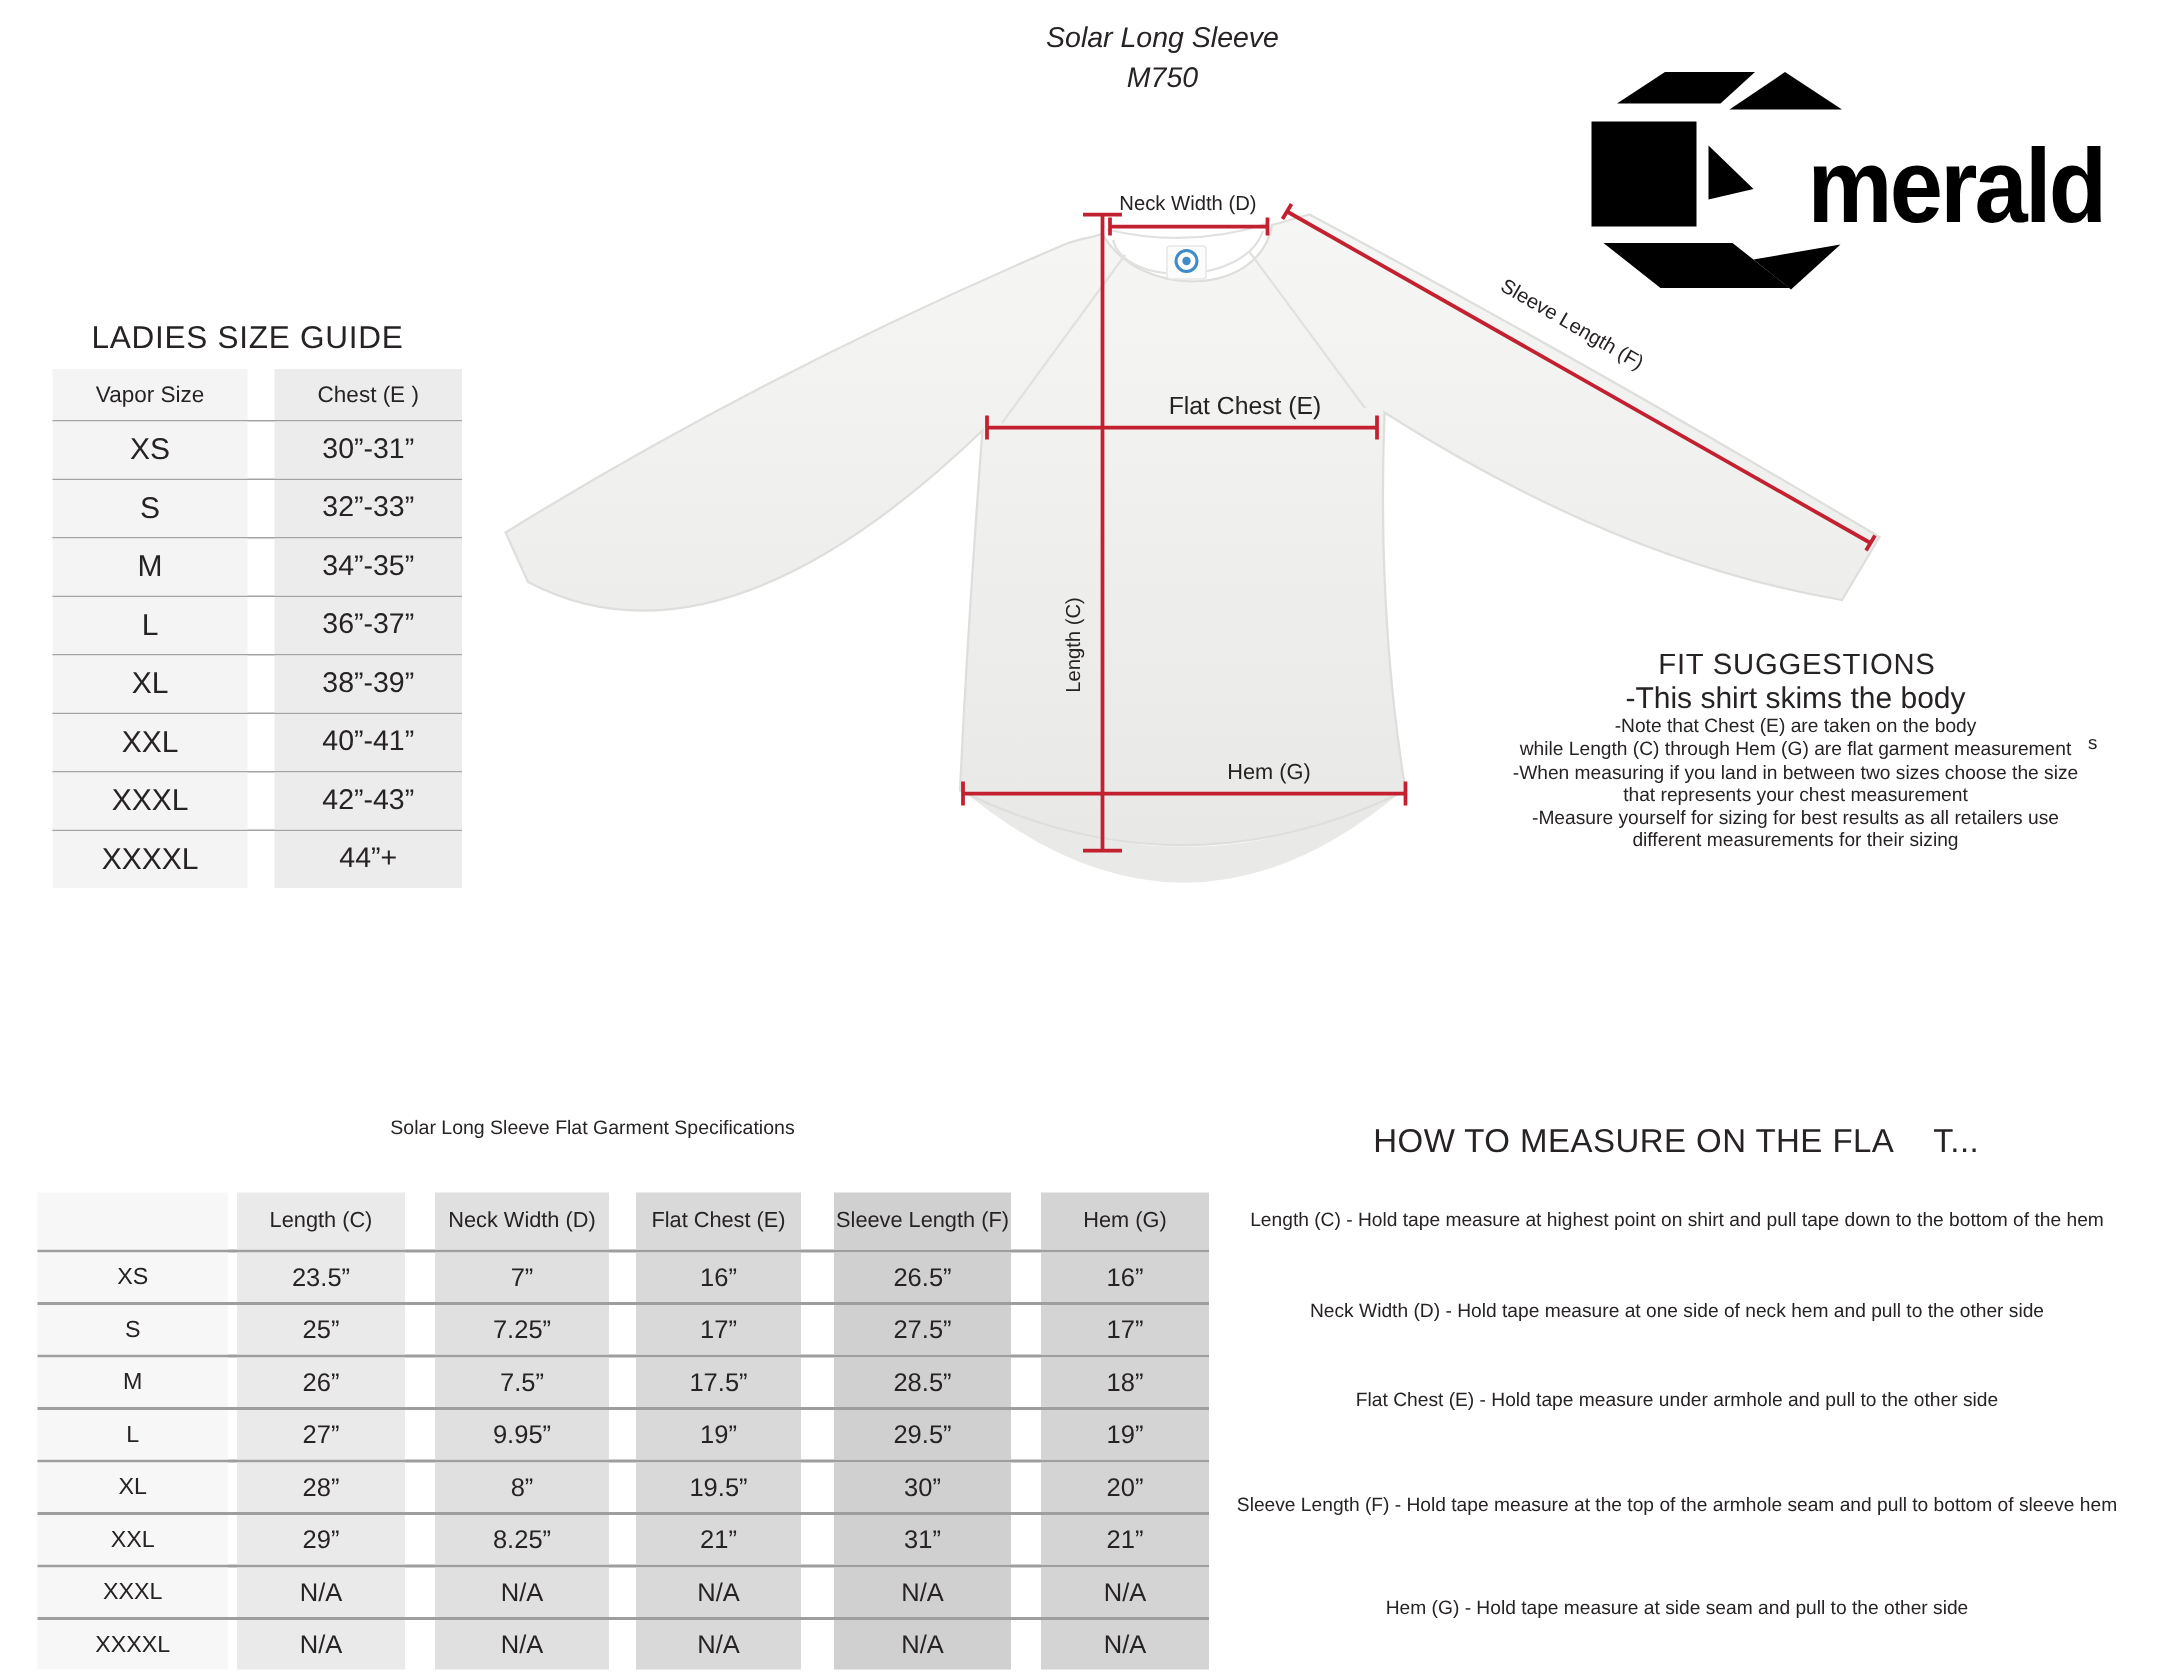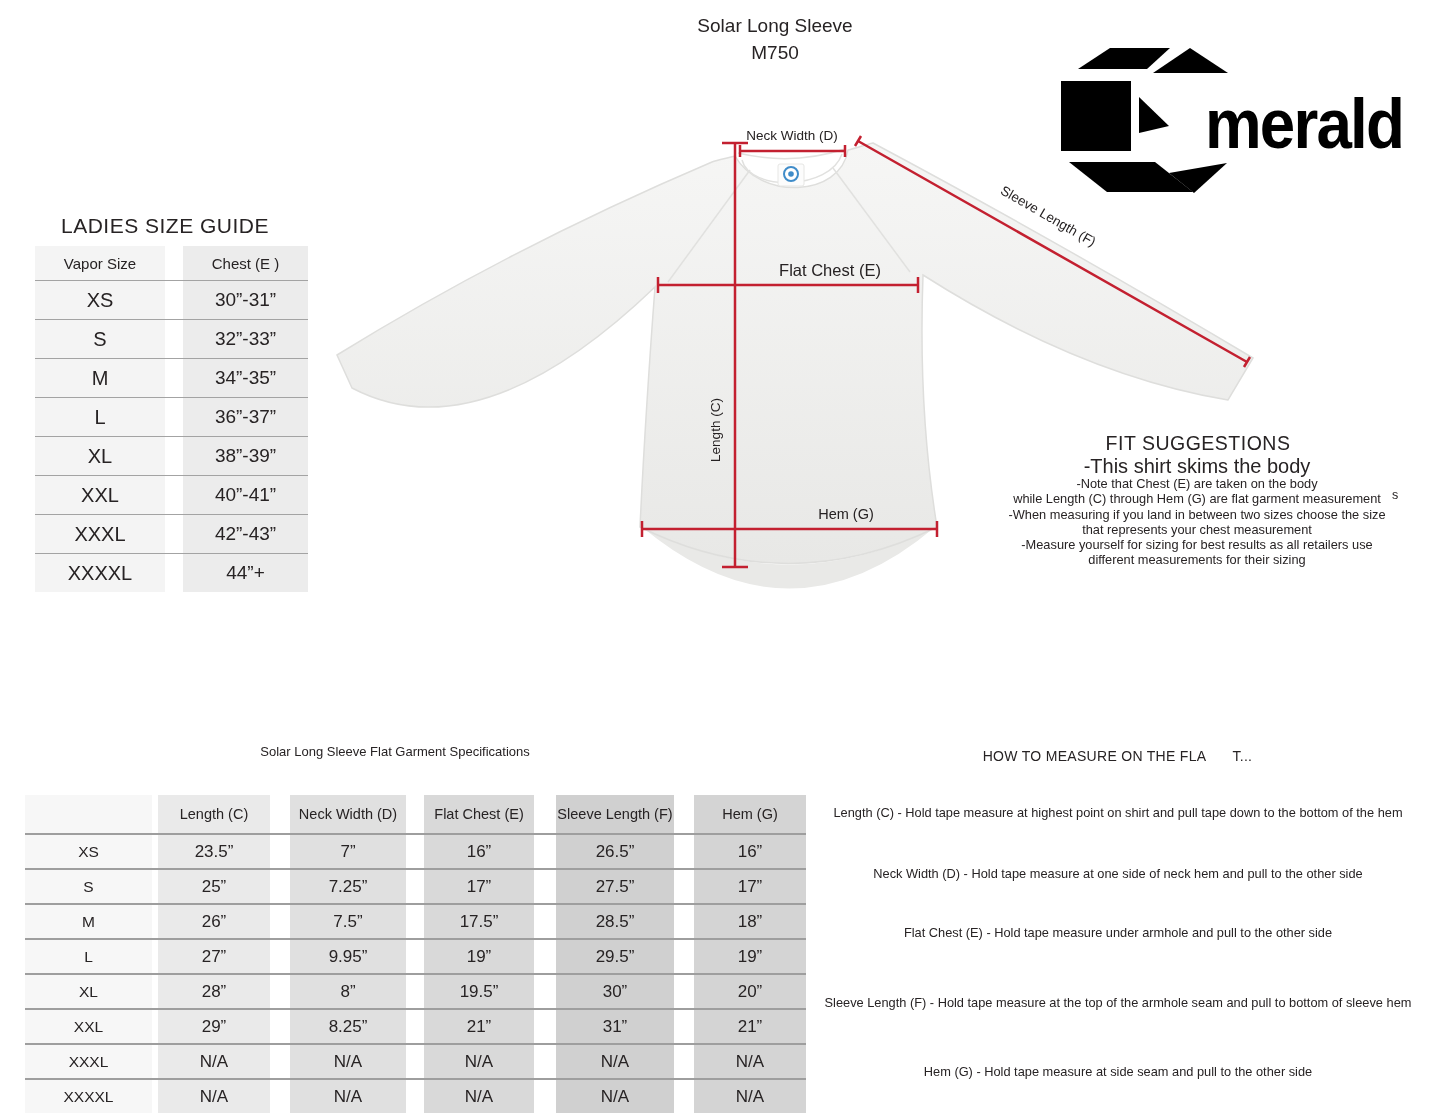--- a/index.html
+++ b/index.html
@@ -1,20 +1,20 @@
 <!DOCTYPE html>
 <html><head>
 <meta charset="utf-8">
 <style>
   html,body{margin:0;padding:0;background:#fff;}
   .page{position:relative;width:1445px;height:1117px;background:#ffffff;overflow:hidden;
         font-family:"Liberation Sans",sans-serif;color:#272324;}
 
   
-  .title-block{position:absolute;left:655px;top:12px;width:240px;text-align:center;}
+  .title-block{position:absolute;left:655px;top:12px;width:240px;text-align:center;font-style:italic;}
   .title-line{font-size:19px;line-height:27px;}
 
   
   .logo{position:absolute;left:1055px;top:40px;width:370px;height:165px;}
 
   
   .sg-heading{position:absolute;left:35px;top:214px;width:260px;text-align:center;
               font-size:21px;letter-spacing:.5px;}
   .sg-table{position:absolute;left:35px;top:246px;width:273px;}
   .sg-row{display:flex;height:38px;border-bottom:1.5px solid #a3a3a3;}
@@ -52,21 +52,21 @@
   .sc2{margin-left:20px;width:116px;background:#e0e0e0;}
   .sc3{margin-left:18px;width:110px;background:#d9d9d9;}
   .sc4{margin-left:22px;width:118px;background:#d0d0d0;}
   .sc5{margin-left:20px;width:112px;background:#d4d4d4;}
   .spec-row.header .cell{font-size:14.5px;}
   .spec-lab{font-size:15.5px;}
   .spec-val{font-size:17px;}
 
   
   .howto-heading{position:absolute;left:900px;top:748px;width:435px;text-align:center;
-                 font-size:14px;letter-spacing:.3px;white-space:nowrap;}
+                 font-size:22px;letter-spacing:.3px;white-space:nowrap;}
   .howto-tail{margin-left:26px;}
   .howto-item{position:absolute;left:818px;width:600px;text-align:center;font-size:12.8px;}
 </style>
 </head>
 <body>
 
 <div class="page">
 
   <div class="title-block">
     <div class="title-line">Solar Long Sleeve</div>

